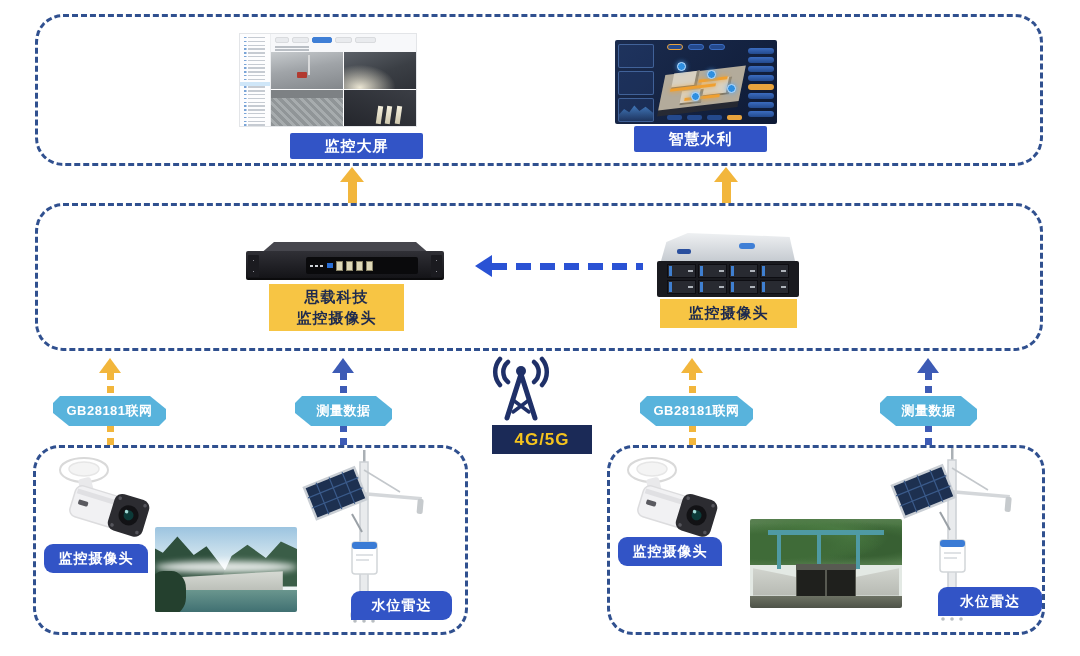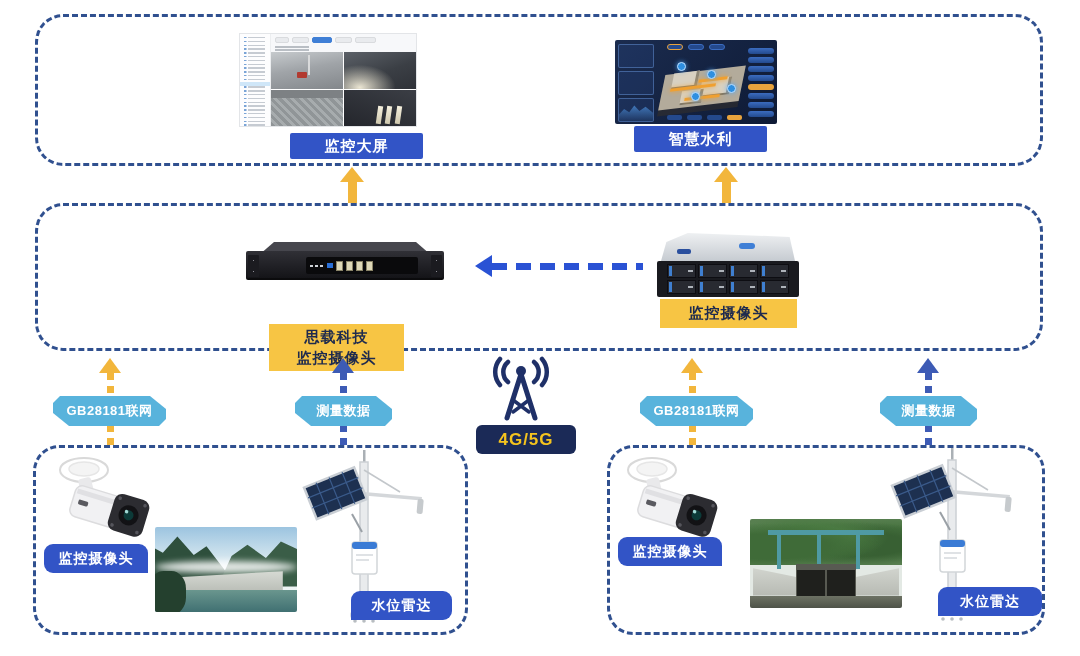--- a/index.html
+++ b/index.html
@@ -252,21 +252,21 @@
         <span class="s1-led"></span>
           <span class="s1-led"></span>
           <span class="s1-led"></span>
         <span class="s1-usb"></span>
         <span class="s1-port"></span>
         <span class="s1-port"></span>
         <span class="s1-port"></span>
         <span class="s1-port"></span>
       </div>
     </div>
-    <div class="lbl lbl-yellow" style="left:231px;top:78px;width:135px;height:47px;margin-top:40px;">
+    <div class="lbl lbl-yellow" style="left:231px;top:78px;width:135px;height:47px;">
       <span class="nowrap">思载科技</span>
       <span class="nowrap">监控摄像头</span>
     </div>
 
     <div class="harrow" style="left:437px;top:49px;width:168px;height:22px;">
       <div class="head"></div>
         <div class="stem"></div>
     </div>
 
     <div class="server2" style="left:619px;top:27px;width:142px;height:64px;position:absolute;">
@@ -309,21 +309,21 @@
   <svg class="abs" style="left:490px;top:356px;" width="62" height="66" viewBox="0 0 62 66">
     <circle cx="31" cy="15" r="5" fill="#1F3068"></circle>
     <path d="M31 18 L17 62" stroke="#1F3068" stroke-width="5" stroke-linecap="round" fill="none"></path>
     <path d="M31 18 L45 62" stroke="#1F3068" stroke-width="5" stroke-linecap="round" fill="none"></path>
     <path d="M23 44 L39 56 M39 44 L23 56" stroke="#1F3068" stroke-width="3.5" stroke-linecap="round"></path>
     <path d="M18 26 a13 13 0 0 1 0 -20" stroke="#1F3068" stroke-width="4.5" stroke-linecap="round" fill="none"></path>
     <path d="M10 29 a20 20 0 0 1 0 -26" stroke="#1F3068" stroke-width="4.5" stroke-linecap="round" fill="none"></path>
     <path d="M44 26 a13 13 0 0 0 0 -20" stroke="#1F3068" stroke-width="4.5" stroke-linecap="round" fill="none"></path>
     <path d="M52 29 a20 20 0 0 0 0 -26" stroke="#1F3068" stroke-width="4.5" stroke-linecap="round" fill="none"></path>
   </svg>
-  <div class="net-box" style="left:476px;top:425px;width:100px;height:29px;border-radius:6px;">
+  <div class="net-box" style="left:492px;top:425px;width:100px;height:29px;">
     <span>4G/5G</span>
   </div>
 
   <div class="varrow yellow" style="left:681px;top:358px;height:88px;">
     <div class="head"></div>
       <div class="stem"></div>
   </div>
   <div class="tag-sky" style="left:640px;top:396px;width:113px;height:30px;">
     <span>GB28181联网</span>
   </div>

